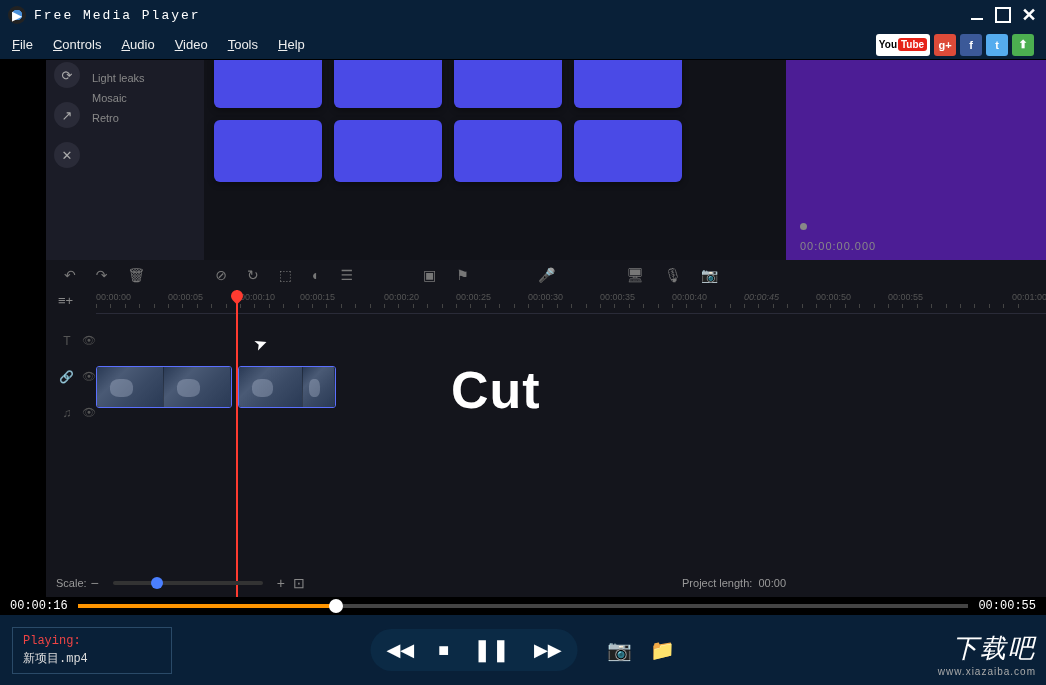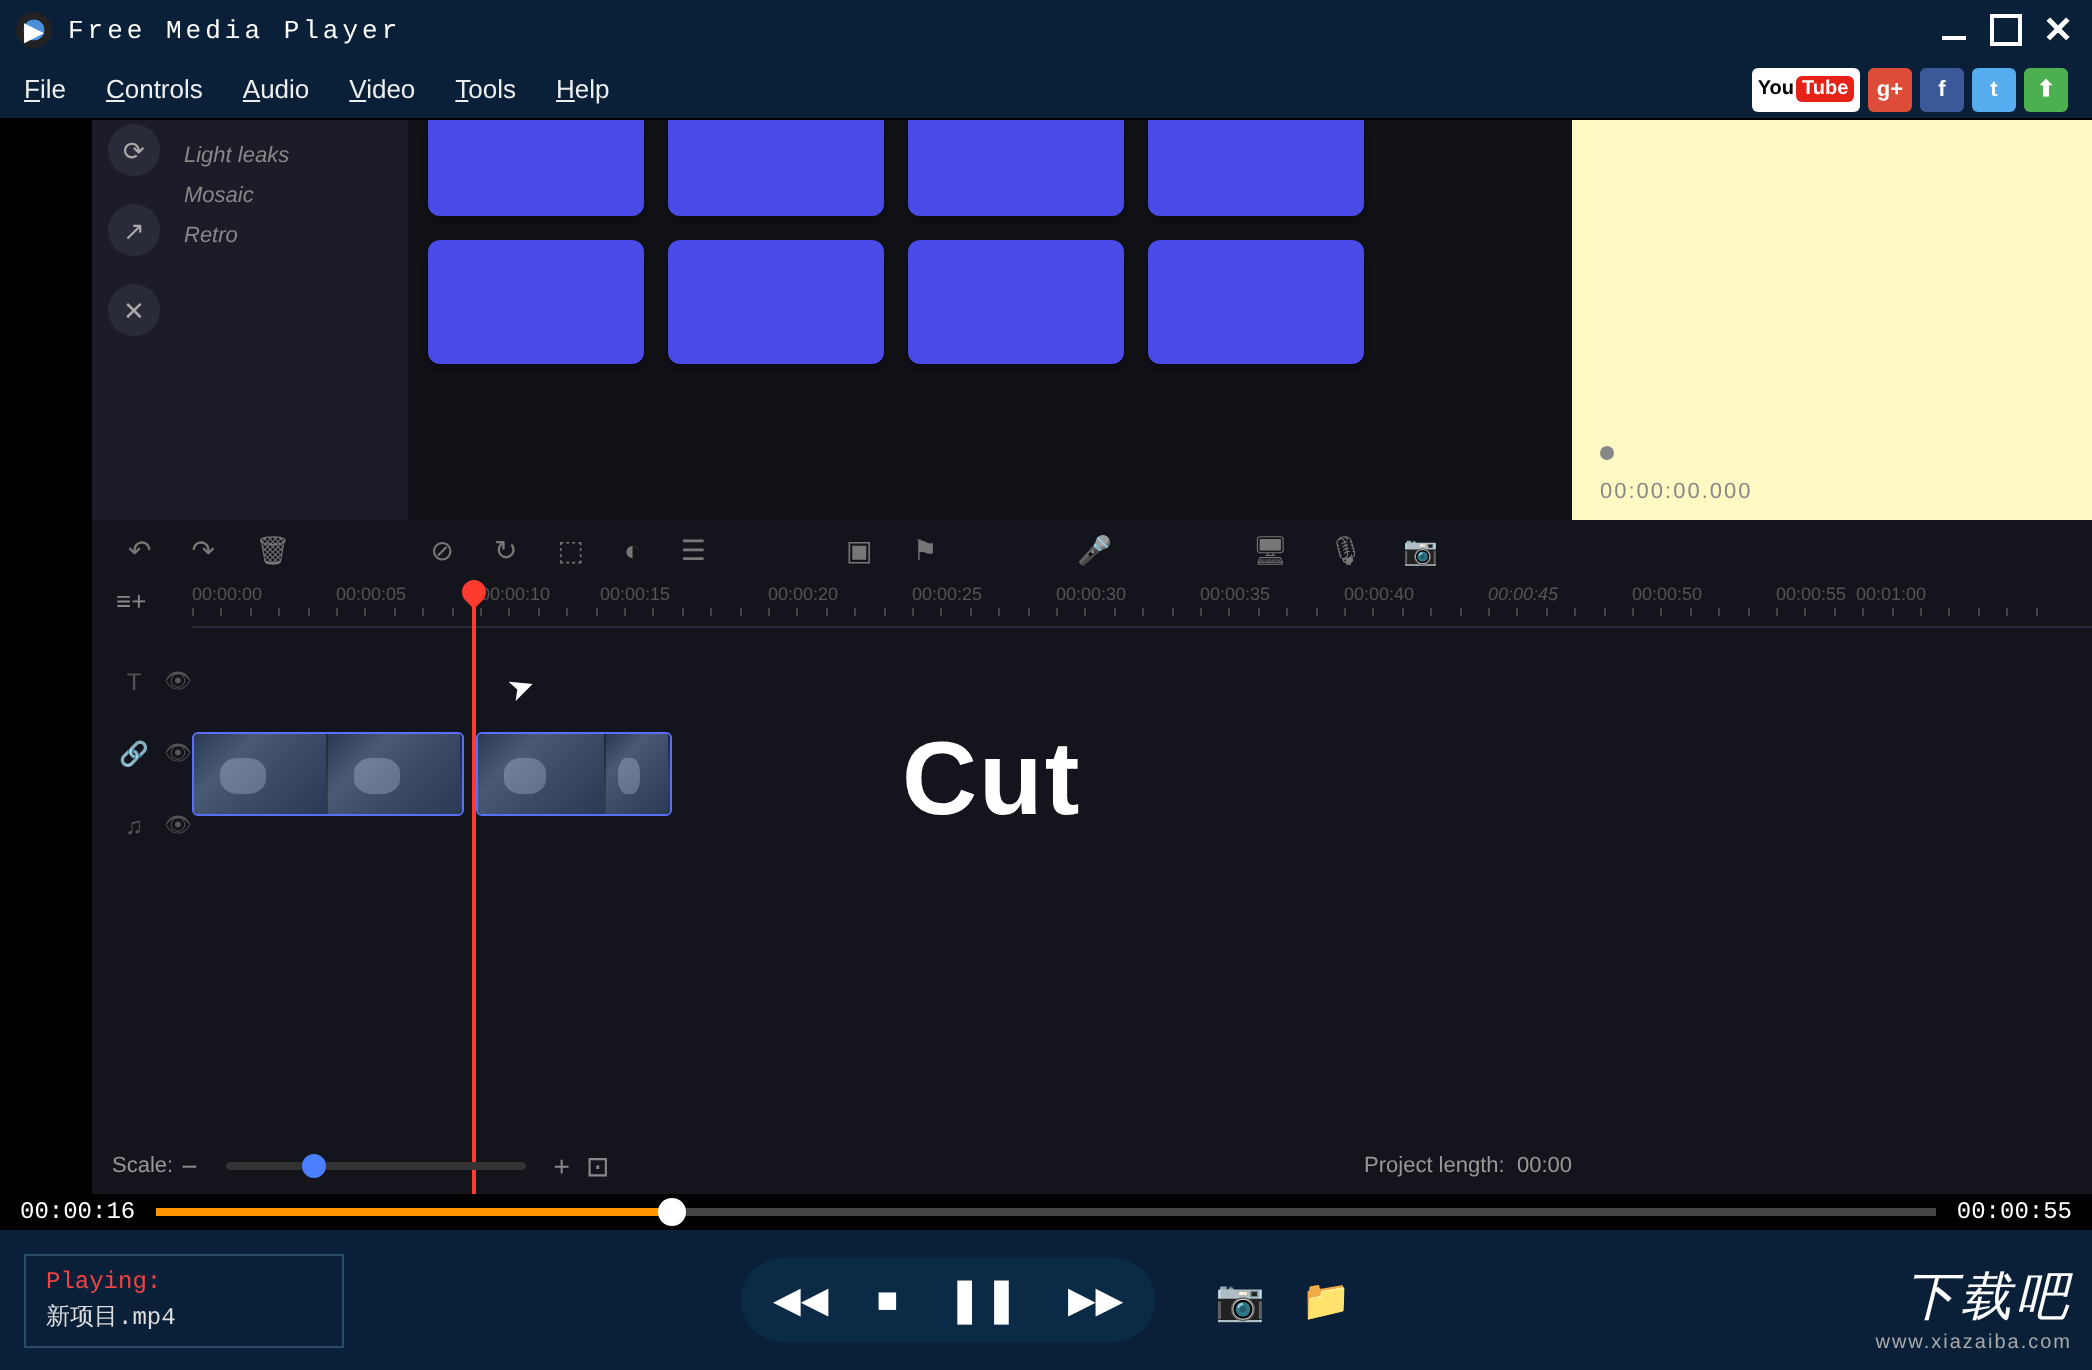--- a/index.html
+++ b/index.html
@@ -29,27 +29,27 @@
 
 
 .video-area { height:537px; background:#000; position:relative; overflow:hidden;}
 .inner-app { position:absolute; left:46px; top:0; right:0; bottom:0; background:#14151c; }
 
 
 .inner-top { height:200px; display:flex; }
 .inner-sidebar { width:158px; background:#1b1c27; padding:6px 0 0 0; position:relative;}
 .tool-icons { position:absolute; left:8px; top:2px; display:flex; flex-direction:column; gap:14px;}
 .tool-icon { width:26px; height:26px; border-radius:50%; background:#2a2b38; color:#aaa; display:flex; align-items:center; justify-content:center; font-size:13px; cursor:pointer;}
-.effect-list { margin-left:46px; padding-top:2px;font-style:italic;}
+.effect-list { margin-left:46px; padding-top:2px;}
 .effect-item { color:#888; font-size:11px; padding:4px 0; cursor:pointer;}
 .thumbs-area { flex:1; background:#111218; padding:0 10px; position:relative;}
 .thumb-row { display:flex; gap:12px; margin-bottom:12px;}
 .thumb { width:108px; height:62px; background:#4a4ae6; border-radius:6px; cursor:pointer; box-shadow:0 2px 6px rgba(0,0,0,0.4);}
 .thumb-row.r1 .thumb { height:48px; border-radius:0 0 6px 6px;}
-.preview-panel { width:260px; background:#fef9c3; position:relative;}
+.preview-panel { width:260px; background:#4c1d95; position:relative;}
 .preview-time { color:#888; font-size:11px; letter-spacing:1px;}
 .preview-dot { width:7px; height:7px; border-radius:50%; background:#888; }
 
 
 .inner-toolbar { height:30px; display:flex; align-items:center; padding:0 18px; gap:20px; background:#14151c;}
 .tb-icon { color:#777; font-size:14px; cursor:pointer; }
 .tb-gap { width:30px; }
 
 
 .timeline-wrap { position:relative; height:290px; background:#14151c;}
@@ -260,21 +260,21 @@
           <div class="ruler-tick" style="left: 734.4px;"></div>
           <div class="ruler-tick" style="left: 748.8px;"></div>
           <div class="ruler-tick" style="left: 763.2px;"></div>
           <div class="ruler-tick" style="left: 777.6px;"></div>
           <div class="ruler-label" style="left: 792px;">00:00:55</div>
           <div class="ruler-tick" style="left: 792px;"></div>
           <div class="ruler-tick" style="left: 806.4px;"></div>
           <div class="ruler-tick" style="left: 820.8px;"></div>
           <div class="ruler-tick" style="left: 835.2px;"></div>
           <div class="ruler-tick" style="left: 849.6px;"></div>
-          <div class="ruler-label" style="left: 832px; text-align: right;">00:01:00</div>
+          <div class="ruler-label" style="left: 916px; text-align: right;">00:01:00</div>
           <div class="ruler-tick" style="left: 864px;"></div>
           <div class="ruler-tick" style="left: 878.4px;"></div>
           <div class="ruler-tick" style="left: 892.8px;"></div>
           <div class="ruler-tick" style="left: 907.2px;"></div>
           <div class="ruler-tick" style="left: 921.6px;"></div>
         </div>
       <div class="tracks">
         <div class="track-icons">
           <div style="display:flex; gap:4px;">
               <span class="track-icon">T</span>

